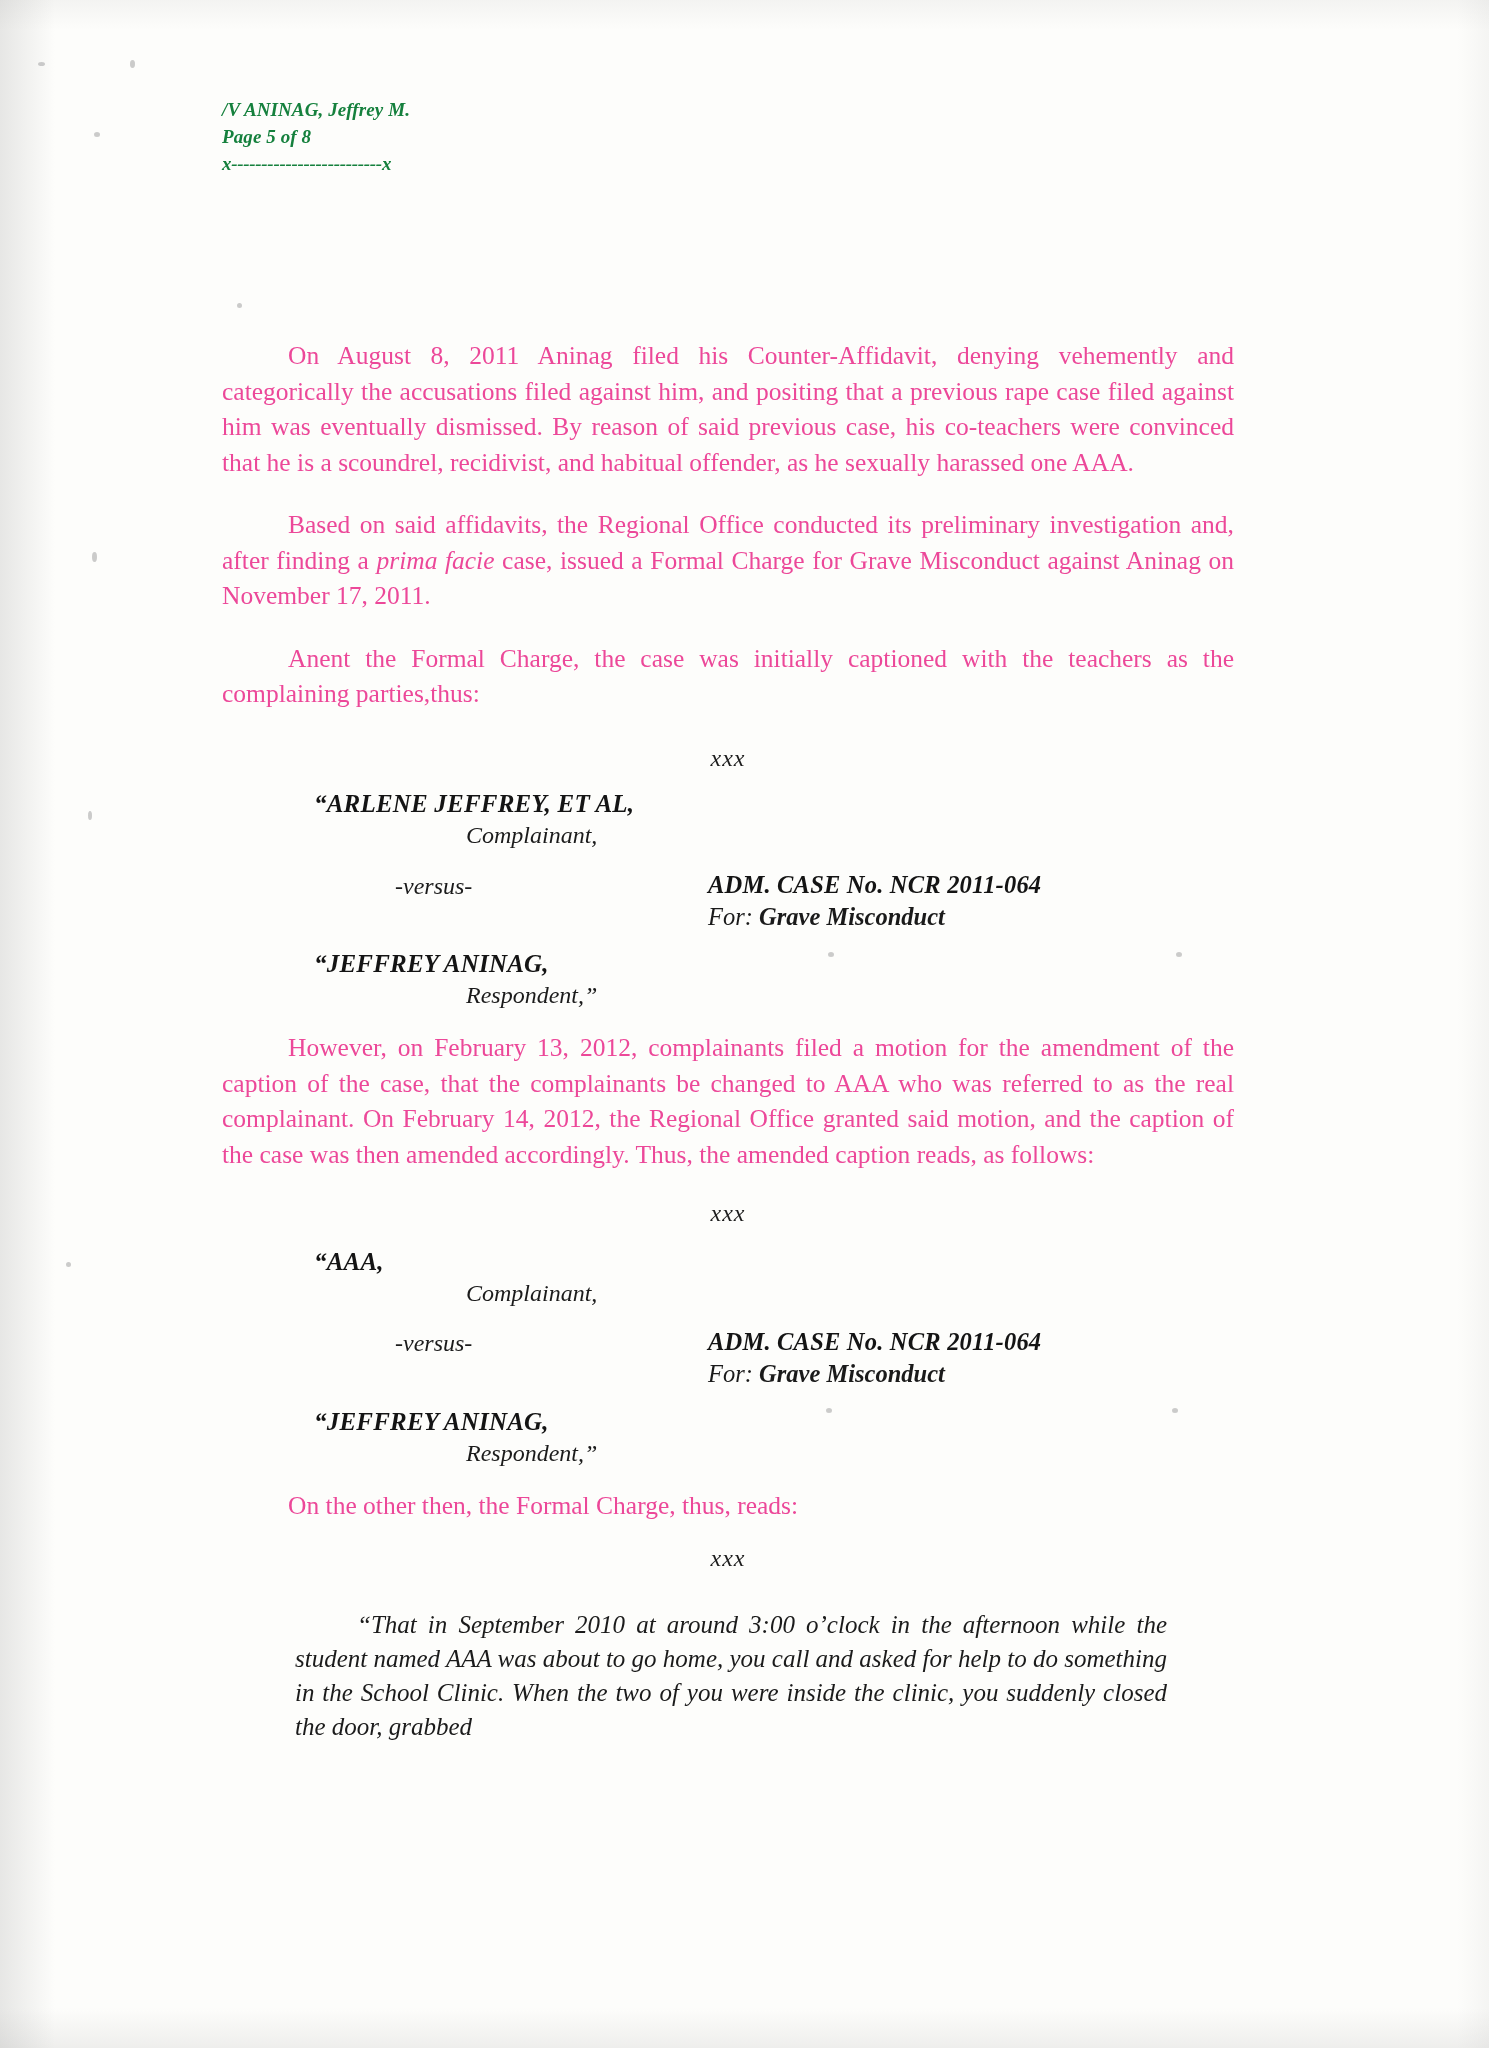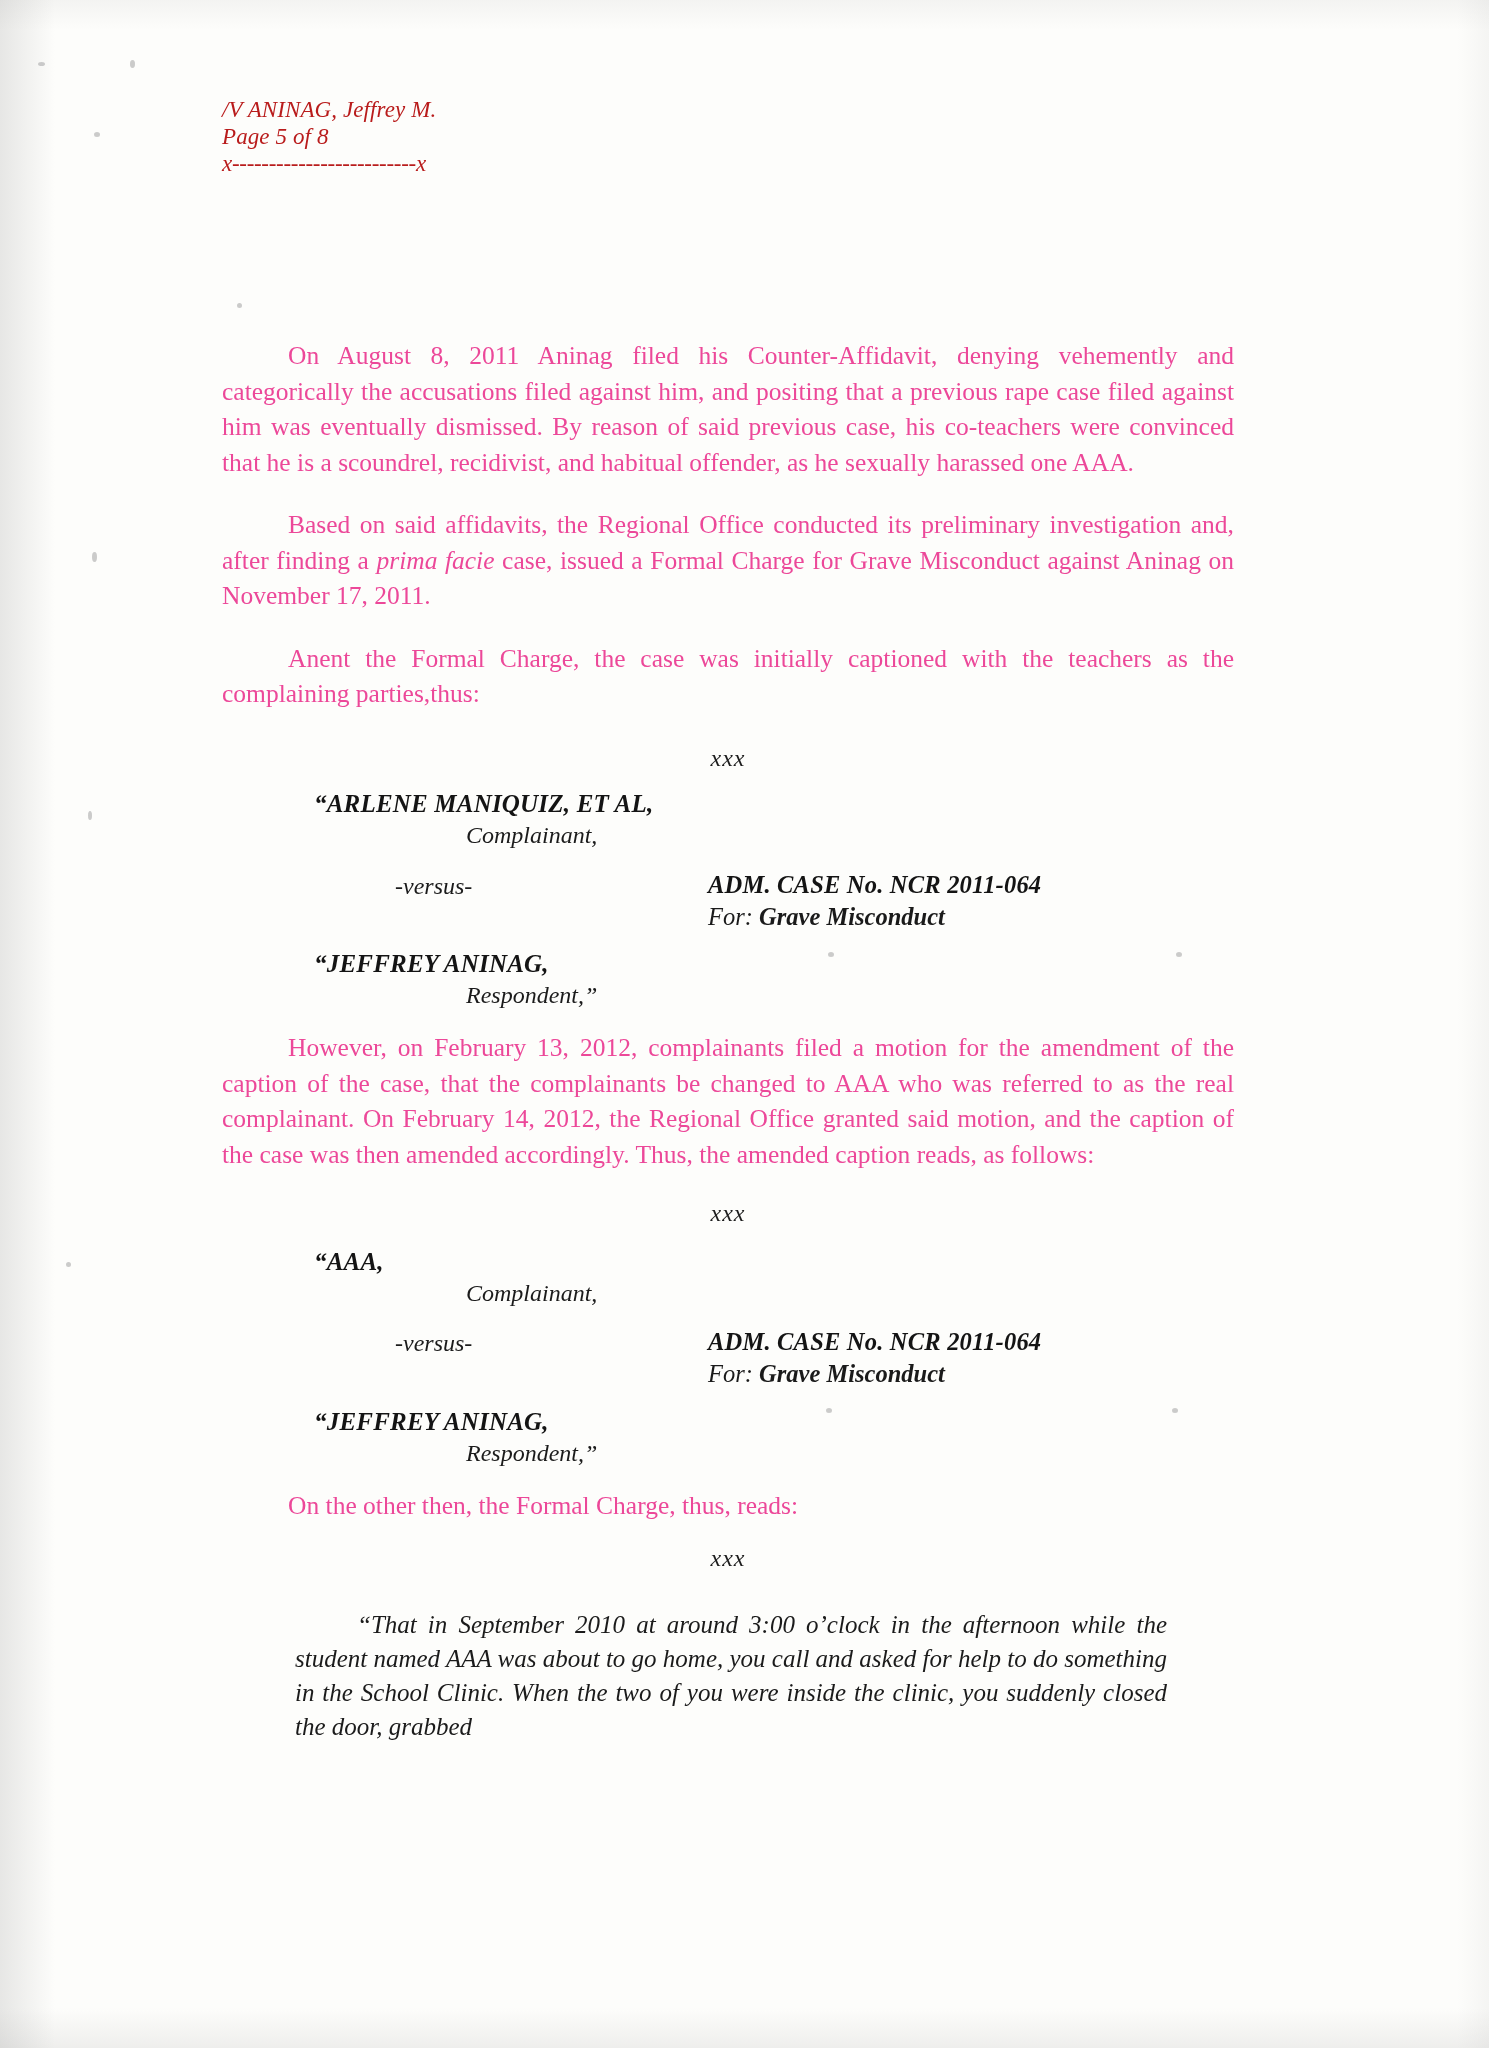--- a/index.html
+++ b/index.html
@@ -41,24 +41,25 @@
     position: absolute;
     inset: 0;
   }
 
   
   .doc-header {
     position: absolute;
     left: 222px;
     top: 96px;
     font-style: italic;
-    font-size: 23px;
+    font-size: 19px;
     line-height: 27px;
-    color: #b91c1c;
+    color: #15803d;
     letter-spacing: .1px;
+    font-weight: bold;
   }
   .doc-header .hline { white-space: pre; }
   .rule-line {
     font-style: italic;
     letter-spacing: -0.3px;
     white-space: pre;
   }
 
   
   .body-block {
@@ -170,21 +171,21 @@
       <p class="para"><span>Based on said affidavits, the Regional Office conducted its preliminary investigation and, after finding a </span><span class="ital">prima facie</span><span> case, issued a Formal Charge for Grave Misconduct against Aninag on November 17, 2011.</span></p>
 
       <p class="para">Anent the Formal Charge, the case was initially captioned with the teachers as the complaining parties,thus:</p>
     </div>
 
     <div class="pos" style="left:222px; top:745px; width:1012px;">
       <p class="xxx">xxx</p>
     </div>
 
     <div class="pos" style="left:0; top:0; width:1489px; height:1px;">
-      <div class="pos cap-party" style="left:314px; top:790px;">“ARLENE MANIQUIZ, ET AL,</div>
+      <div class="pos cap-party" style="left:314px; top:790px;">“ARLENE JEFFREY, ET AL,</div>
       <div class="pos cap-role" style="left:466px; top:822px;">Complainant,</div>
 
       <div class="pos cap-versus" style="left:395px; top:873px;">-versus-</div>
       <div class="pos cap-case" style="left:708px; top:871px;">ADM. CASE No. NCR 2011-064</div>
       <div class="pos" style="left:708px; top:903px;"><span class="cap-for-label">For: </span><span class="cap-for-value">Grave Misconduct</span></div>
 
       <div class="pos cap-party" style="left:314px; top:950px;">“JEFFREY ANINAG,</div>
       <div class="pos cap-role" style="left:466px; top:982px;">Respondent,”</div>
     </div>
 

